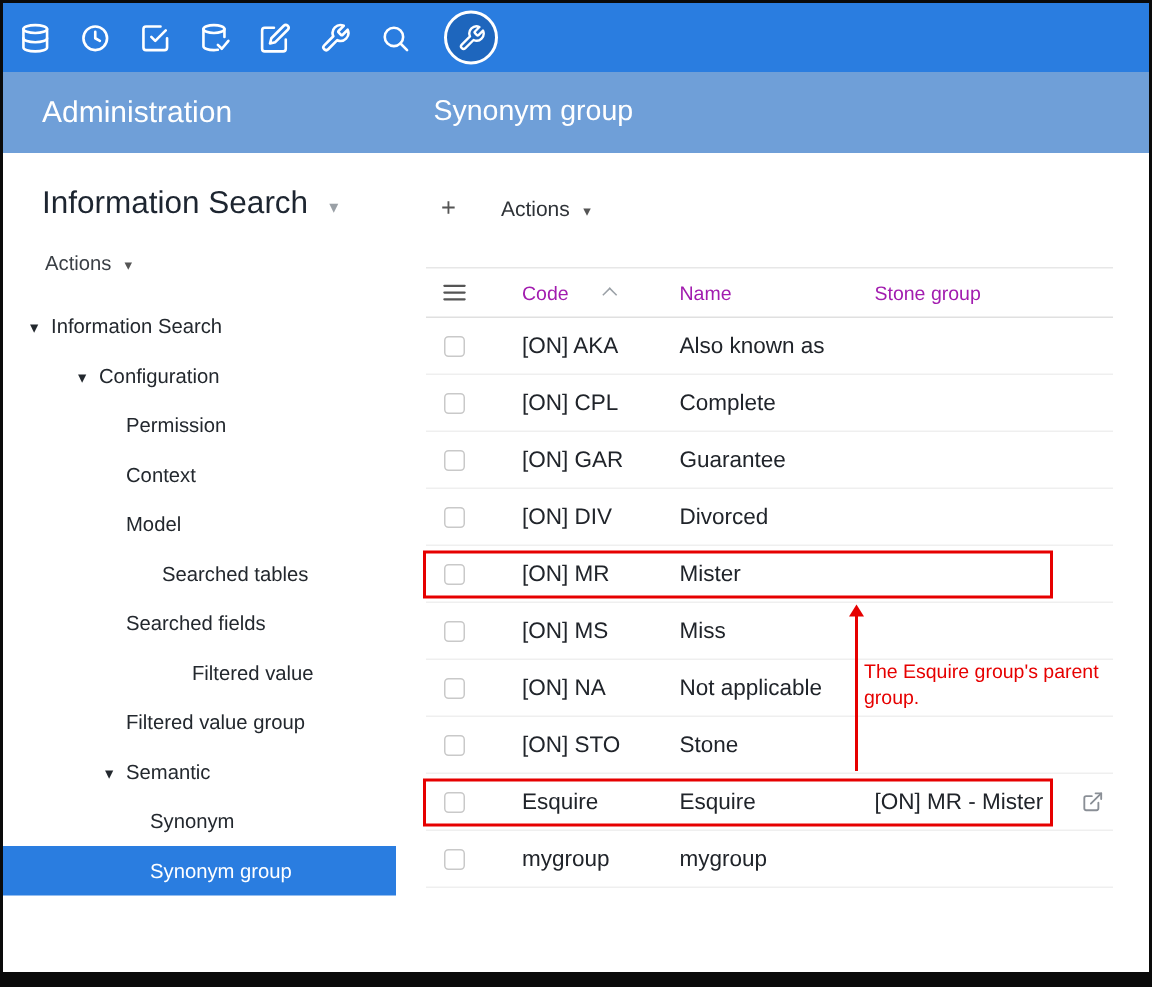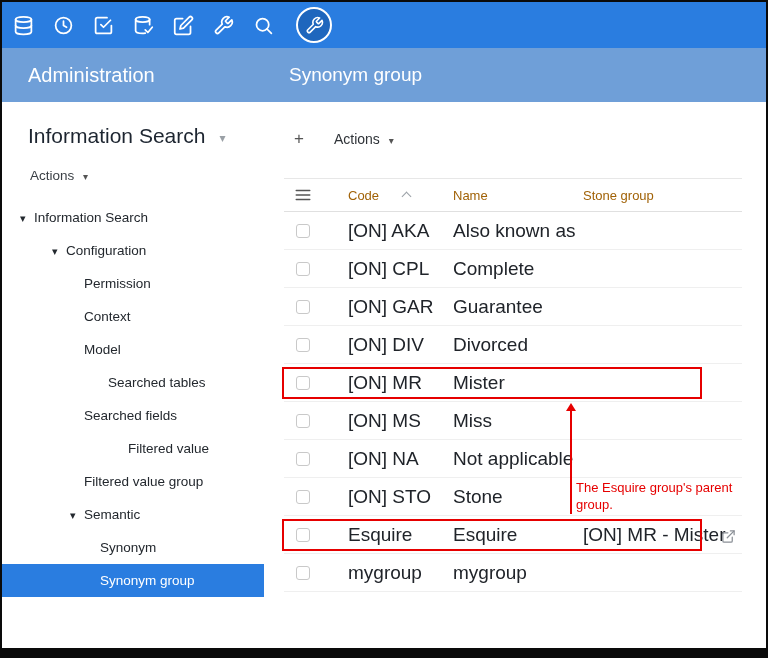--- a/index.html
+++ b/index.html
@@ -33,36 +33,36 @@
   .tree-item.selected .caret { color:#fff; }
   .scroll-thumb { position:absolute; right:1px; top:350px; width:3px; height:36px; background:#9fb4c8; border-radius:2px; cursor:pointer; }
 
   
   .main { position:absolute; top:100px; left:262px; right:0; bottom:8px; background:#fff; }
   .content-toolbar { display:flex; align-items:center; height:74px; padding-left:30px; gap:30px; }
   .add-btn { font-size:17px; color:#555; cursor:pointer; }
   .actions-dd { font-size:14px; color:#2f3338; cursor:pointer; }
 
   .table { position:absolute; left:20px; top:76px; width:458px; }
-  .t-row { position:relative; display:grid; grid-template-columns:64px 105px 130px 1fr; align-items:center; height:38px; border-bottom:1px solid #efefef; font-size:19px; color:#20242a; cursor:pointer; }
-  .t-head { height:34px; border-top:1px solid #e7e7e7; border-bottom:1px solid #e0e0e0; color:#a16207; font-size:13px; cursor:default; }
+  .t-row { position:relative; display:grid; grid-template-columns:64px 105px 130px 1fr; align-items:center; height:38px; border-bottom:1px solid #efefef; font-size:15px; color:#20242a; cursor:pointer; }
+  .t-head { height:34px; border-top:1px solid #e7e7e7; border-bottom:1px solid #e0e0e0; color:#a21caf; font-size:13px; cursor:default; }
   .cb { width:14px; height:14px; border:1px solid #c9c9c9; border-radius:3px; margin-left:12px; background:#fff; cursor:pointer; }
   .menu-ic { margin-left:10px; width:18px; height:18px; }
   .menu-ic svg { width:18px; height:18px; stroke:#555; fill:none; stroke-width:2; stroke-linecap:round; }
   .sort { display:inline-block; width:7px; height:7px; border-left:1.5px solid #9aa0a6; border-top:1.5px solid #9aa0a6; transform:rotate(45deg); margin-left:24px; }
   .ext-ic { position:absolute; right:6px; top:11px; width:15px; height:15px; }
   .ext-ic svg { width:15px; height:15px; stroke:#8a8f96; fill:none; stroke-width:2; stroke-linecap:round; stroke-linejoin:round; }
 
   
   .hl-box { position:absolute; left:-2px; width:420px; height:32px; border:2px solid #e60000; pointer-events:none; }
   .hl-box.mr  { top:189px; }
   .hl-box.esq { top:341px; }
   .ann-arrow { position:absolute; left:286px; top:228px; width:2px; height:108px; background:#e60000; pointer-events:none; }
   .ann-arrow::before { content:""; position:absolute; top:-8px; left:-4px; border:5px solid transparent; border-bottom:8px solid #e60000; }
-  .ann-text { position:absolute; left:292px; top:262px; width:180px; font-size:13px; color:#e60000; line-height:1.3; pointer-events:none;margin-top:40px; }
+  .ann-text { position:absolute; left:292px; top:262px; width:180px; font-size:13px; color:#e60000; line-height:1.3; pointer-events:none; }
 </style>
 </head>
 <body>
 
 <div class="page">
 
   <div class="topbar">
     <span class="tb-icon">
       <svg viewBox="0 0 24 24">
           <ellipse cx="12" cy="5" rx="9" ry="3"></ellipse>

